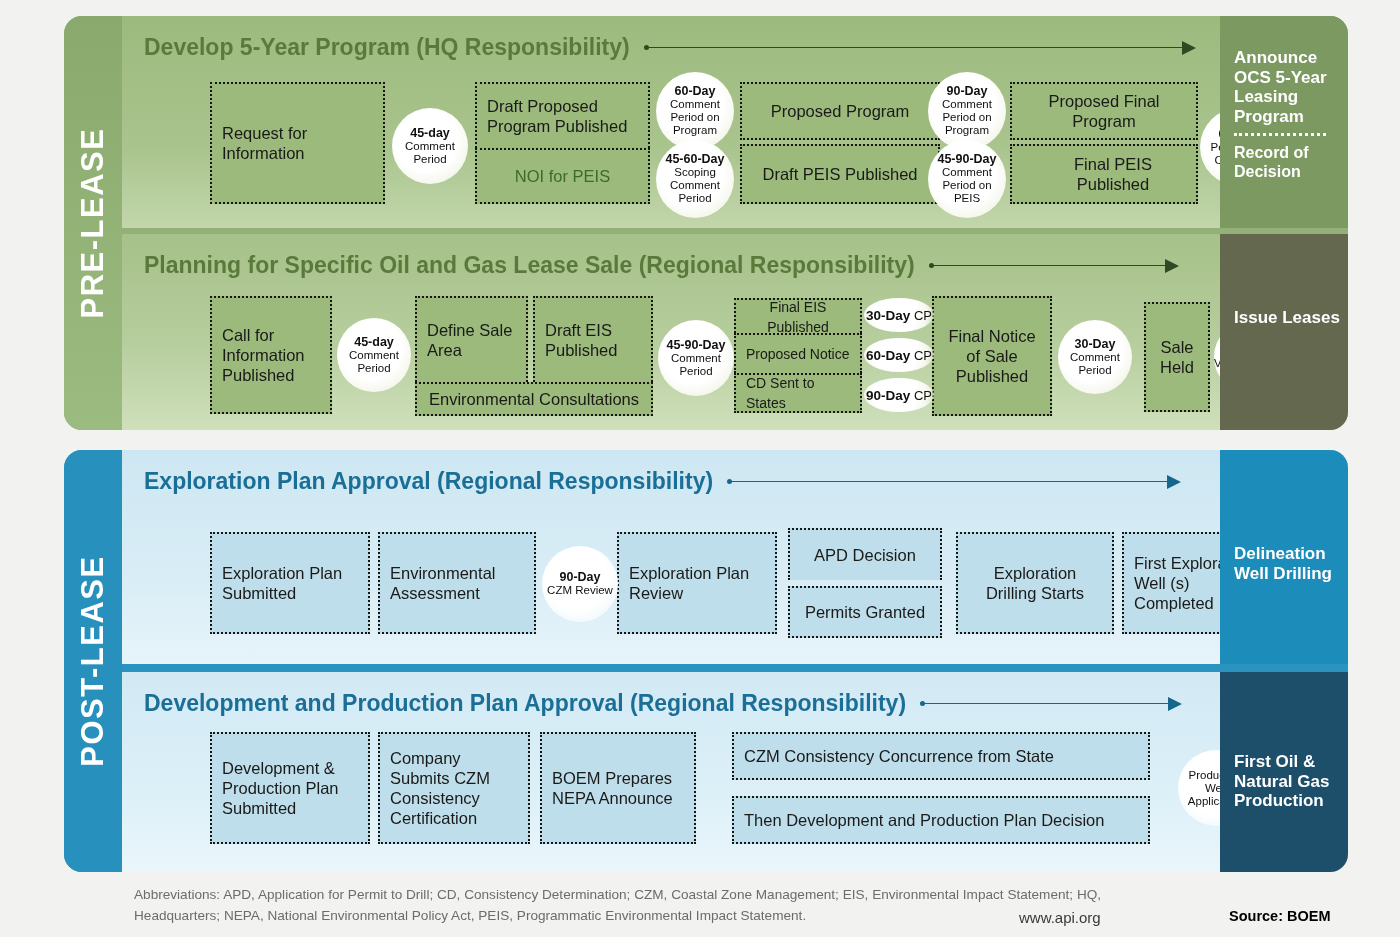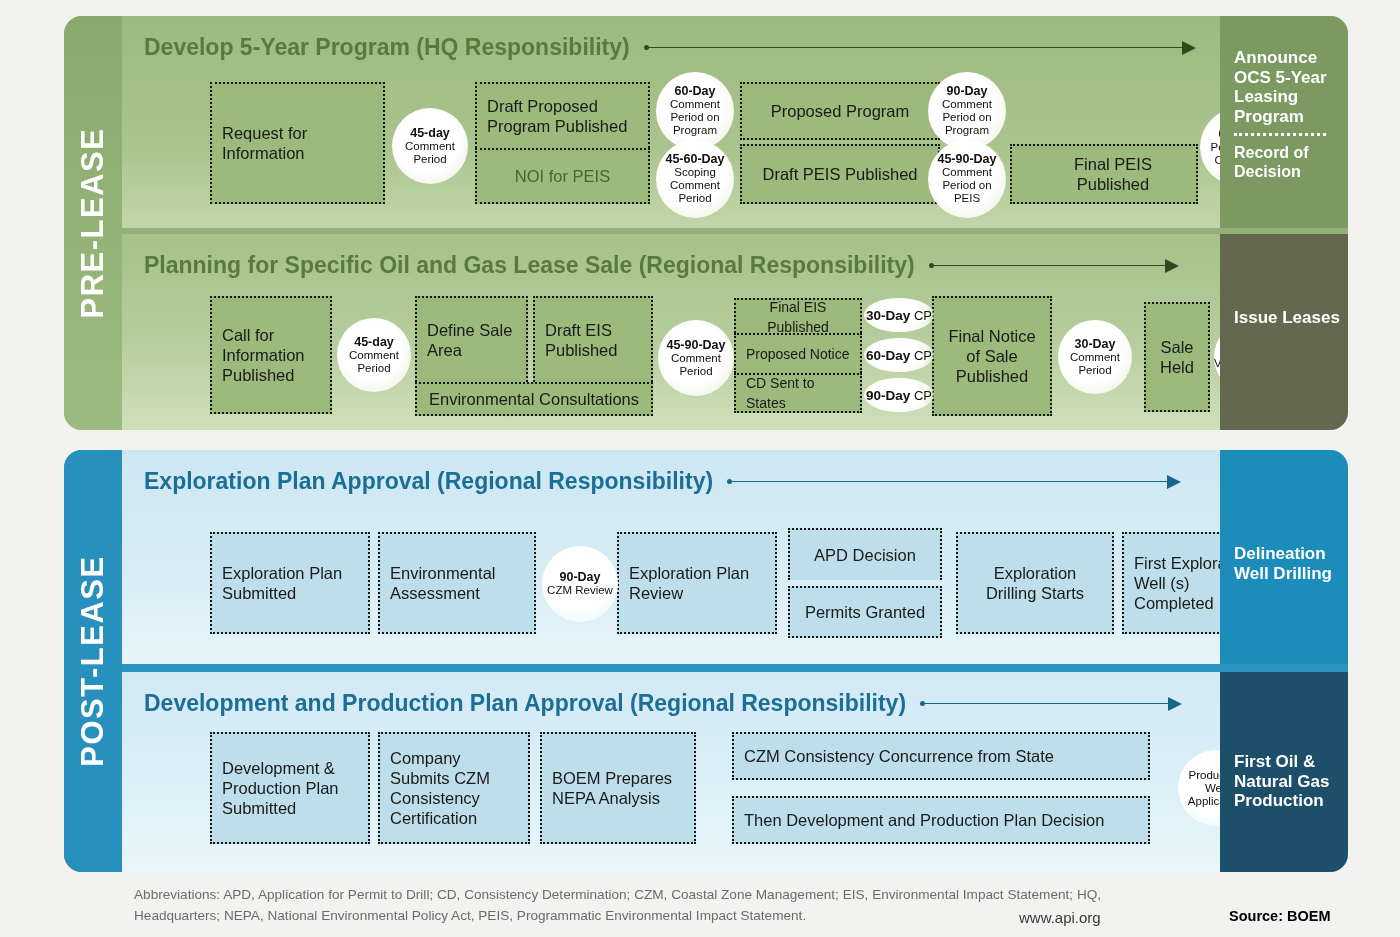--- a/index.html
+++ b/index.html
@@ -149,20 +149,23 @@
             <span>NOI for PEIS</span>
           </div>
 
           <div class="box green-box ctr" style="left:618px; top:66px; width:200px; height:58px;">
             <span>Proposed Program</span>
           </div>
           <div class="box green-box ctr" style="left:618px; top:128px; width:200px; height:60px;">
             <span>Draft PEIS Published</span>
           </div>
 
+          <div class="box green-box ctr" style="left:888px; top:66px; width:188px; height:58px;">
+            <span>Proposed Final Program</span>
+          </div>
           <div class="box green-box ctr" style="left:888px; top:128px; width:188px; height:60px;padding-left:28px;">
             <span>Final PEIS Published</span>
           </div>
 
           <div class="bubble green-b" style="left:270px; top:92px; width:76px; height:76px;">
             <b>45-day</b>
             <span>Comment Period</span>
           </div>
           <div class="bubble green-b" style="left:534px; top:56px; width:78px; height:78px;">
             <b>60-Day</b>
@@ -336,21 +339,21 @@
             </span>
           </div>
 
           <div class="box blue-box" style="left:88px; top:60px; width:160px; height:112px;">
             <span>Development &amp; Production Plan Submitted</span>
           </div>
           <div class="box blue-box" style="left:256px; top:60px; width:152px; height:112px;align-items:center;">
             <span>Company Submits CZM Consistency Certification</span>
           </div>
           <div class="box blue-box" style="left:418px; top:60px; width:156px; height:112px;">
-            <span>BOEM Prepares NEPA  Analysis</span>
+            <span>BOEM Prepares NEPA  Announce</span>
           </div>
           <div class="box blue-box" style="left:610px; top:60px; width:418px; height:48px;text-align:center;">
             <span>CZM Consistency Concurrence from State</span>
           </div>
           <div class="box blue-box" style="left:610px; top:124px; width:418px; height:48px;">
             <span>Then Development and Production Plan Decision</span>
           </div>
 
           <div class="bubble blue-b" style="left:1056px; top:78px; width:76px; height:76px;">
             <span>Production Well Application</span>

